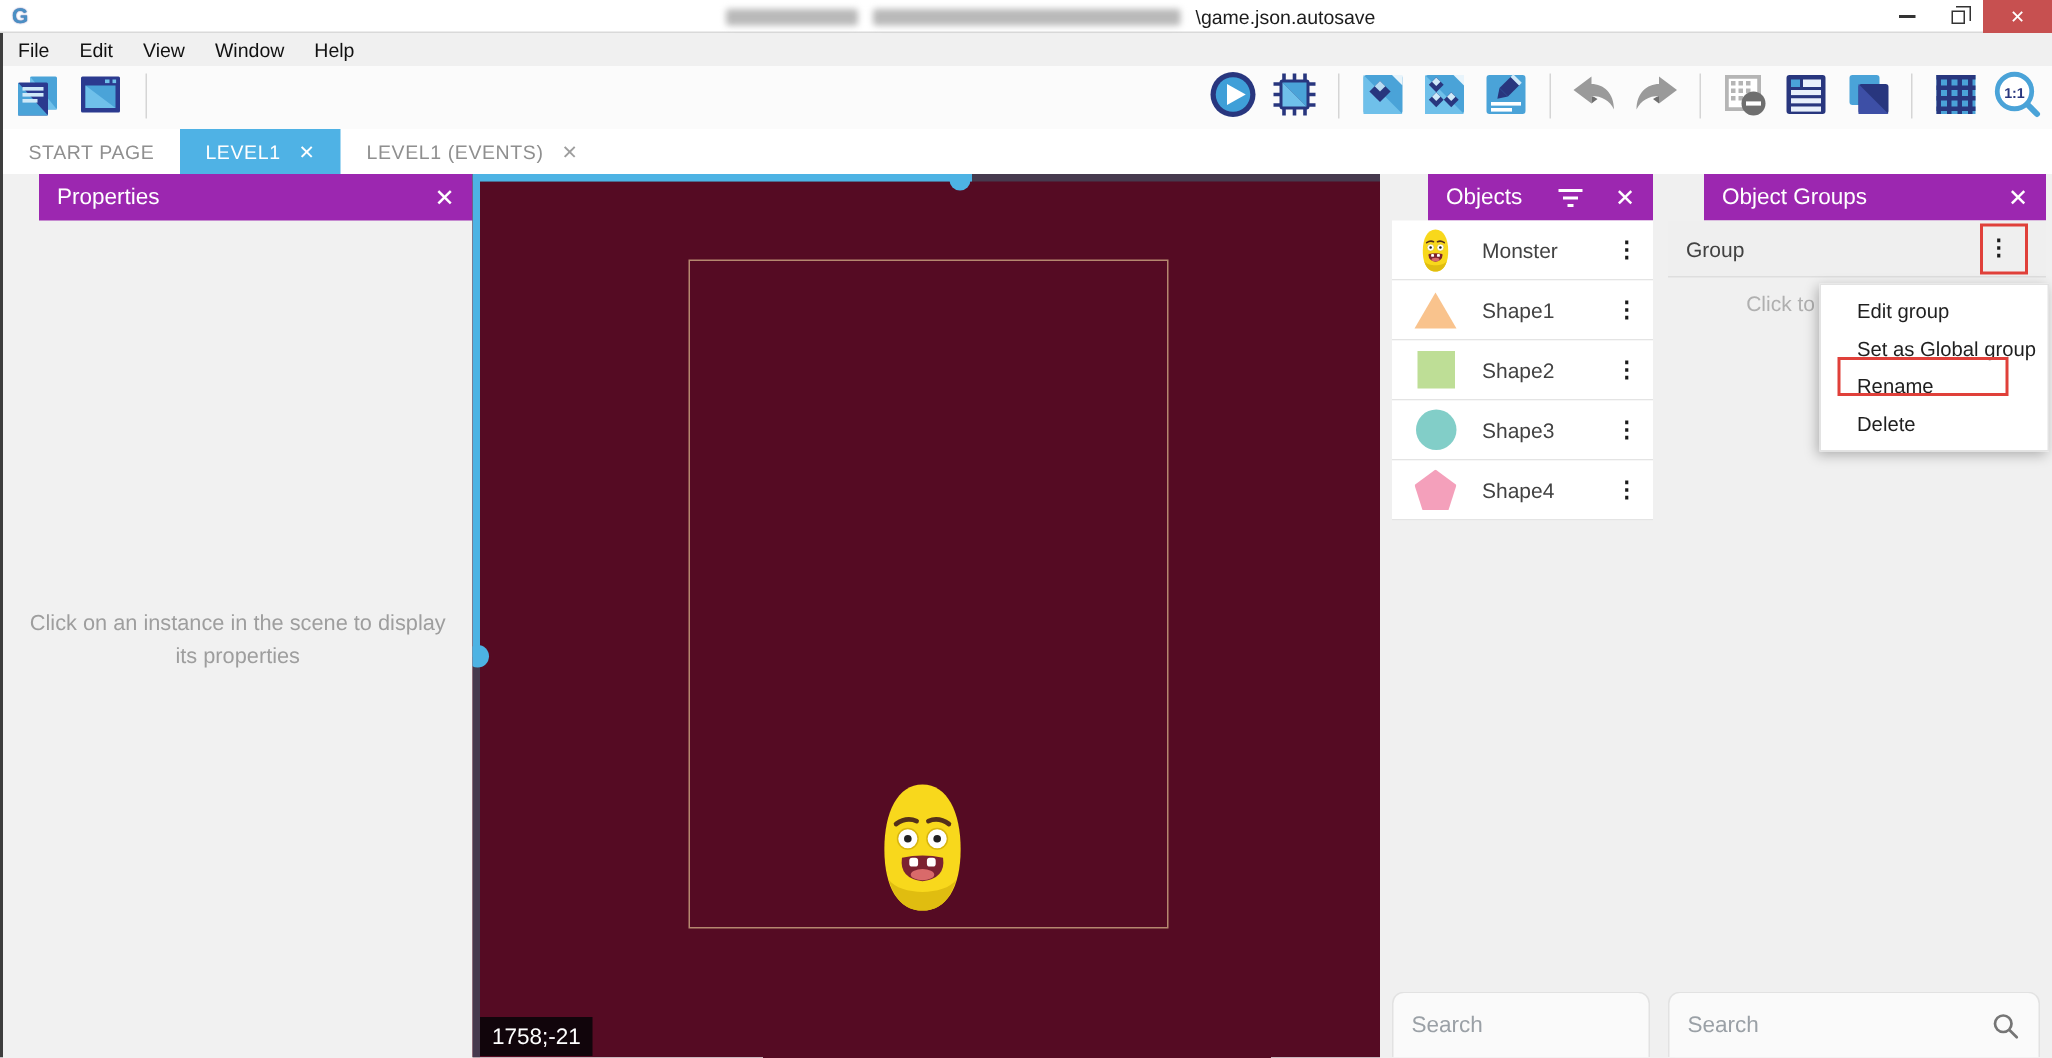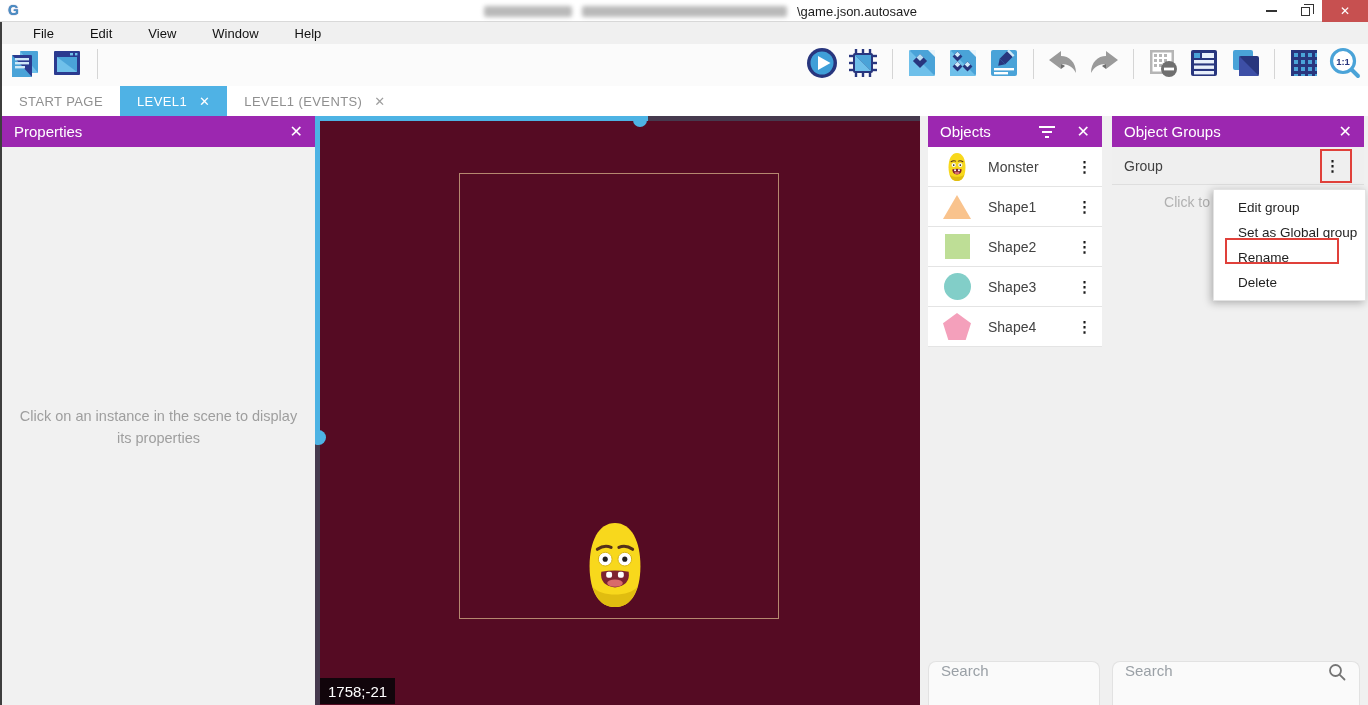--- a/index.html
+++ b/index.html
@@ -19,21 +19,21 @@
   .win-btn { width:34px; display:flex; align-items:center; justify-content:center; }
   .min-glyph { width:11px; height:2px; background:#333; }
   .restore-glyph { width:9px; height:9px; border:1px solid #333; position:relative; background:#fff; }
   .restore-glyph::before { content:""; position:absolute; left:2px; top:-4px; width:9px; height:9px;
     border:1px solid #333; border-left:none; border-bottom:none; }
   .close-btn { width:46px; background:var(--close-button-red); color:#fff; font-size:12px;
     display:flex; align-items:center; justify-content:center; }
 
   
   .menubar { position:absolute; top:22px; left:0; right:0; height:22px; background:#f0f0f0;
-    display:flex; align-items:center; padding-left:23px; z-index:29;gap:16px; }
+    display:flex; align-items:center; padding-left:2px; z-index:29; }
   .menu-item { font-size:13px; color:#111; padding:0 10px; }
 
   
   .toolbar { position:absolute; top:44px; left:2px; right:0; height:42px; background:#fbfbfb; z-index:28; }
   .tb-left { position:absolute; left:6px; top:3px; display:flex; align-items:center; gap:8px; }
   .tb-right { position:absolute; right:6px; top:3px; display:flex; align-items:center; gap:7px; }
   .tb-icon { width:34px; height:34px; display:flex; align-items:flex-start; justify-content:center; }
   .tb-div { width:1px; height:30px; background:#d5d5d5; margin:0 5px; }
 
   
@@ -42,21 +42,21 @@
   .tab { display:flex; align-items:center; gap:12px; padding:0 17px; font-size:13px;
     letter-spacing:.4px; color:#8f8f8f; }
   .tab.active { background:var(--active-tab-blue); color:#fff; }
   .tab .tab-close { font-size:13px; }
   .tab.active .tab-close { color:#fff; }
   .tab .tab-close.grey { color:#9e9e9e; }
 
   
   .left-border { position:absolute; left:0; top:22px; bottom:0; width:2px; background:#3e3e3e; z-index:40; }
   .panel-header { height:31px; background:var(--accent-purple); color:#fff; display:flex;
-    align-items:center; padding:0 12px; font-size:15px; }
+    align-items:center; padding:0 12px; font-size:15px;margin-left:24px; }
   .panel-header .spacer { flex:1; }
   .hx { color:#fff; font-size:16px; }
 
   .properties-panel { position:absolute; left:2px; top:116px; width:313px; bottom:0; background:#f1f1f1; }
   .props-empty { margin:258px auto 4px; width:290px; text-align:center; color:#9e9e9e;
     font-size:14.5px; line-height:1.55; }
 
   
   .canvas { position:absolute; left:315px; top:116px; width:605px; bottom:0;
     background:var(--canvas-maroon); overflow:hidden; }
@@ -90,21 +90,21 @@
   .shape-sq { width:25px; height:25px; background:var(--shape2-green); }
   .shape-ci { width:27px; height:27px; border-radius:50%; background:var(--shape3-teal); }
   .shape-pe { width:28px; height:27px; background:var(--shape4-pink);
     clip-path:polygon(50% 0%, 100% 38%, 81% 100%, 19% 100%, 0% 38%); }
   .add-row { height:36px; background:#fff; display:flex; align-items:center; justify-content:flex-end;
     gap:10px; padding-right:12px; }
   .add-label { color:#9e9e9e; font-size:14px; }
   .add-plus { color:#333; font-size:20px; font-weight:bold; line-height:1; }
   .search-card { position:absolute; bottom:0; left:8px; right:4px; height:44px; background:#fafafa;
     border:1px solid #e2e2e2; border-bottom:none; border-radius:8px 8px 0 0;
-    display:flex; align-items:flex-start; padding:0 12px; }
+    display:flex; align-items:center; padding:0 12px; }
   .search-card input { flex:1; border:none; outline:none; background:transparent; font-size:15px;
     color:#333; font-family:"Liberation Sans",sans-serif; }
   .search-card input::placeholder { color:#9aa0a6; }
 
   
   .groups-panel { position:absolute; left:1104px; top:116px; right:0; bottom:0;
     background:#f0f0f0; padding:0 4px 0 8px; }
   .group-row { height:38px; background:#efefef; border-bottom:1px solid #dedede; display:flex;
     align-items:center; padding:0 24px 0 12px; }
   .group-name { flex:1; font-size:14px; color:#424242; }

